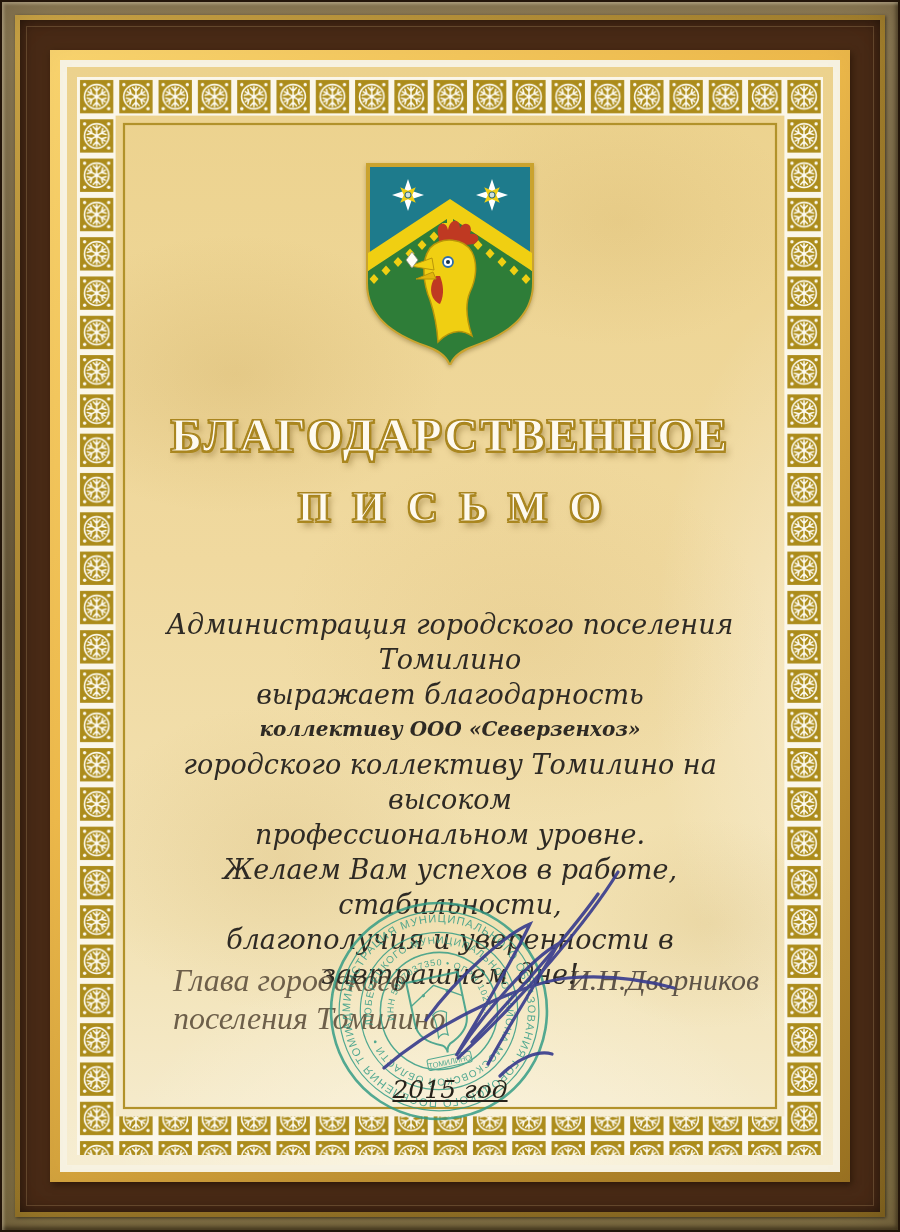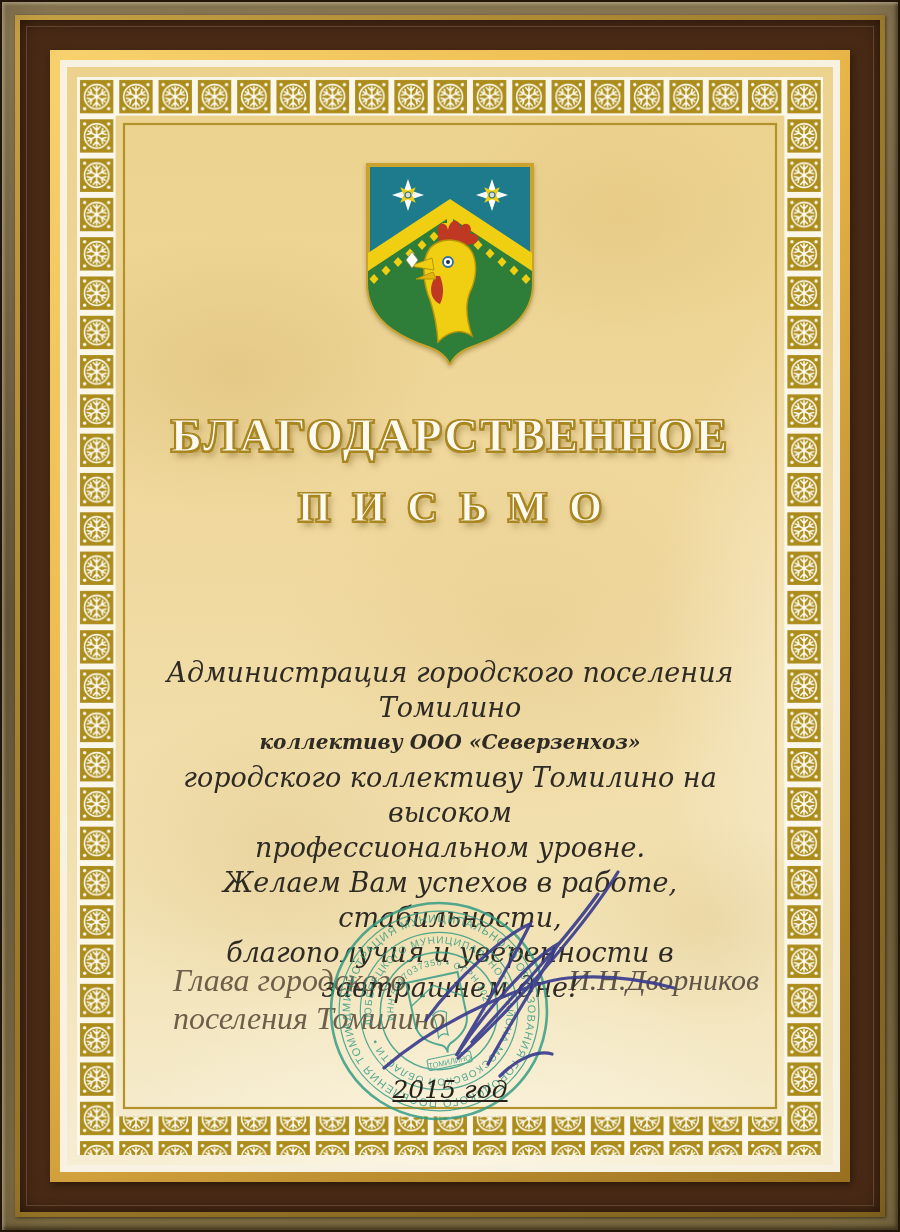--- a/index.html
+++ b/index.html
@@ -54,21 +54,21 @@
   .title .t2{font-size:42px;letter-spacing:22px;padding-left:22px;line-height:72px;}
   .title .t1,.title .t2{
      -webkit-text-stroke:1.2px #a8841f;
      text-shadow:-1.5px -1.5px 0 #ab8820,1.5px -1.5px 0 #ab8820,-1.5px 1.5px 0 #ab8820,
                  1.5px 1.5px 0 #ab8820,0 -1.5px 0 #ab8820,0 1.5px 0 #ab8820,
                  -1.5px 0 0 #ab8820,1.5px 0 0 #ab8820,3px 5px 6px rgba(110,80,18,.5);}
 
   
   .bodytext{position:absolute;left:50%;top:540px;width:640px;transform:translateX(-50%);
             text-align:center;font-family:"DejaVu Serif","Liberation Serif",serif;
-            font-style:italic;font-size:27px;line-height:35px;color:#2e2a24;z-index:2;margin-top:48px;}
+            font-style:italic;font-size:27px;line-height:35px;color:#2e2a24;z-index:2;}
   .bodytext .strong{font-weight:bold;font-size:20px;}
 
   
   .sig-left{position:absolute;left:106px;top:894px;font-style:italic;font-size:32px;
             line-height:38px;color:#6d5f4a;z-index:1;}
   .sig-name{position:absolute;right:74px;top:896px;font-style:italic;font-size:30px;
             color:#5e5447;z-index:1;}
   .year{position:absolute;left:0;top:1008px;width:100%;text-align:center;
         font-family:"DejaVu Serif","Liberation Serif",serif;font-style:italic;
         font-size:25px;color:#27221a;z-index:4;text-decoration:underline;}
@@ -169,20 +169,21 @@
       </g>
     </svg>
 
     <div class="title">
       <div class="t1">БЛАГОДАРСТВЕННОЕ</div>
       <div class="t2">ПИСЬМО</div>
     </div>
 
     <div class="bodytext">
       <div>Администрация городского поселения Томилино</div>
+      <div>выражает благодарность</div>
       <div class="strong">коллективу ООО «Северзенхоз»</div>
       <div>городского коллективу Томилино  на высоком</div>
       <div>профессиональном уровне.</div>
       <div>Желаем Вам успехов в работе, стабильности,</div>
       <div>благополучия и уверенности в завтрашнем дне!</div>
     </div>
 
     <div class="sig-left">
       <div>Глава городского</div>
       <div>поселения Томилино</div>

